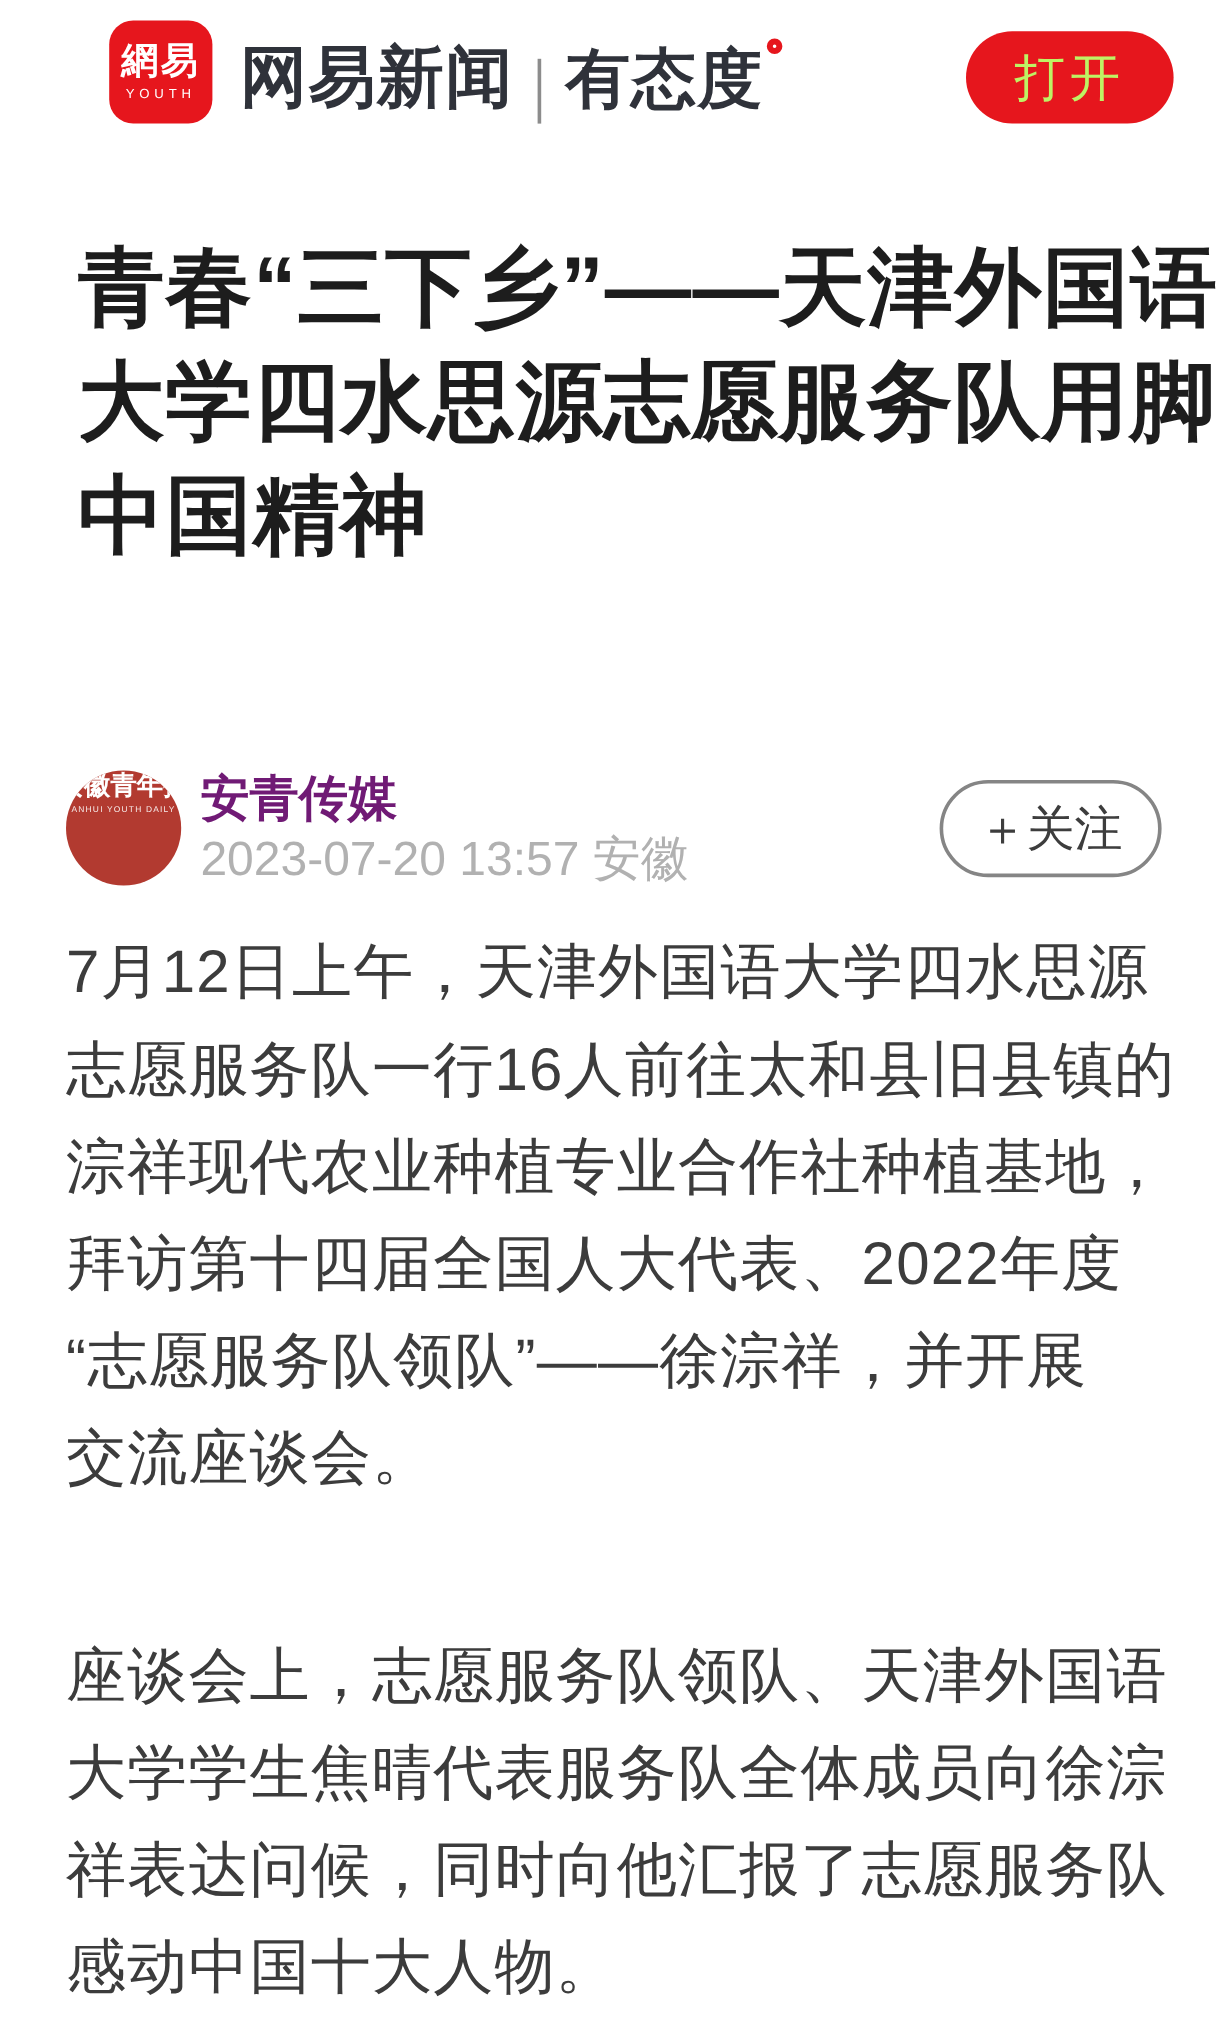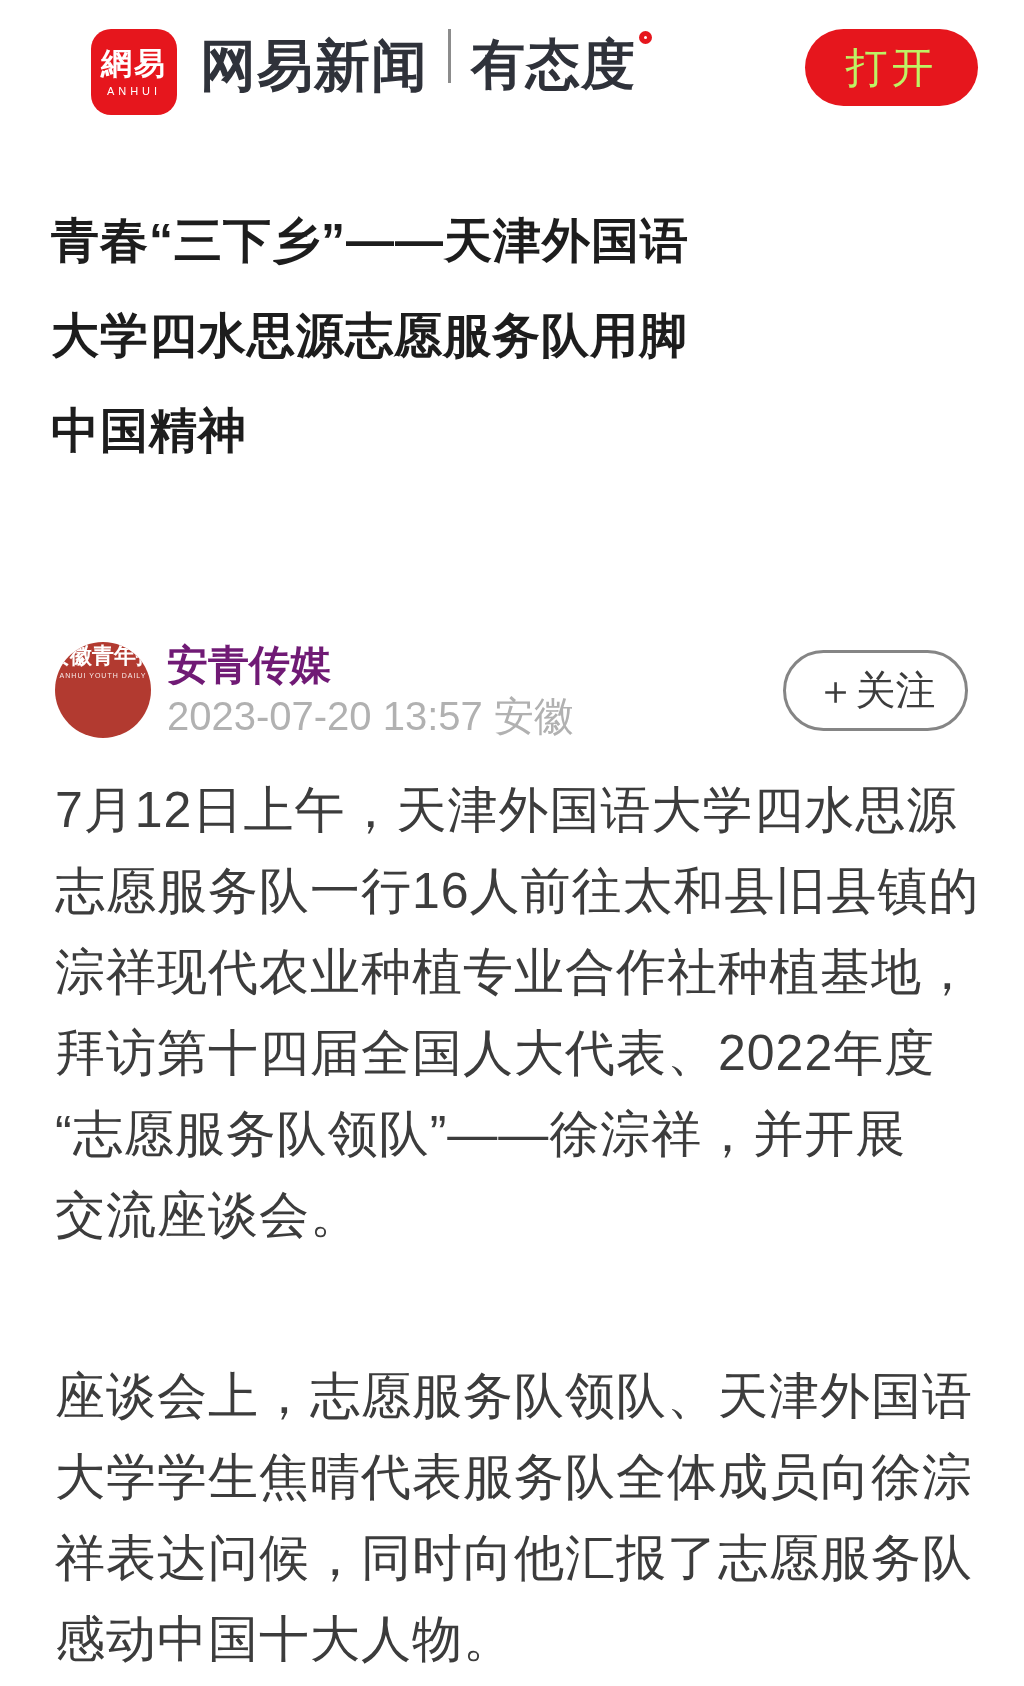--- a/index.html
+++ b/index.html
@@ -14,22 +14,22 @@
     --divider-gray:#8c8c8c;
   }
   *{margin:0;padding:0;box-sizing:border-box;}
   html,body{background:#ffffff;}
   body{
     width:1024px;height:1686px;position:relative;overflow:hidden;
     font-family:"Liberation Sans", sans-serif;
   }
   
   .header{
-    position:absolute;left:55px;top:29px;width:923px;height:86px;
-    display:flex;align-items:flex-start;padding-left:36px;
+    position:absolute;left:55px;top:17px;width:923px;height:86px;
+    display:flex;align-items:flex-end;padding-left:36px;
   }
   .app-logo{
     width:86px;height:86px;border-radius:20px;background:var(--accent-red);
     color:#fff;display:flex;flex-direction:column;align-items:center;justify-content:center;
     flex:0 0 auto;cursor:pointer;
   }
   .app-logo .cn{font-size:31px;font-weight:700;letter-spacing:2px;line-height:34px;font-family:"DejaVu Serif", serif;}
   .app-logo .en{font-size:11px;letter-spacing:4px;line-height:14px;margin-top:4px;}
   .brand{
     margin-left:23px;font-size:56px;font-weight:700;color:var(--brand-dark);
@@ -46,22 +46,22 @@
     display:inline-block;margin-left:3px;margin-top:2px;
   }
   .open-btn{
     margin-left:auto;width:173px;height:77px;border-radius:40px;
     background:var(--accent-red);color:#bef264;font-size:42px;
     display:flex;align-items:center;justify-content:center;
     letter-spacing:4px;cursor:pointer;border:none;
   }
   
   .title{
-    position:absolute;left:51px;top:193px;width:930px;
-    font-size:48px;line-height:95px;font-weight:700;color:var(--title-color);
+    position:absolute;left:65px;top:193px;width:930px;
+    font-size:72px;line-height:95px;font-weight:700;color:var(--title-color);
     letter-spacing:1px;
   }
   .title .t-line{white-space:nowrap;}
   
   .author-row{
     position:absolute;left:55px;top:642px;width:913px;height:96px;
     display:flex;align-items:center;
   }
   .avatar{
     width:96px;height:96px;border-radius:50%;background:var(--avatar-red);
@@ -88,21 +88,21 @@
   .para .b-line{white-space:nowrap;}
   .para-1{top:770px;}
   .para-2{top:1356px;}
 </style>
 </head>
 <body>
 
 <div class="header">
   <div class="app-logo">
     <span class="cn">網易</span>
-    <span class="en">ANHUI</span>
+    <span class="en">YOUTH</span>
   </div>
   <div class="brand">网易新闻</div>
   <div class="hdr-divider"></div>
   <div class="slogan-wrap">
     <span class="slogan">有态度</span>
     <span class="degree-ring"></span>
   </div>
   <button class="open-btn">打开</button>
 </div>
 

